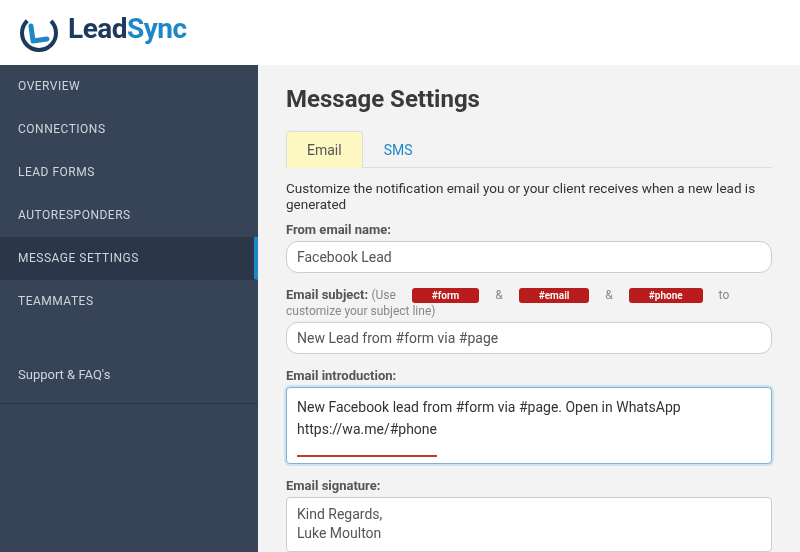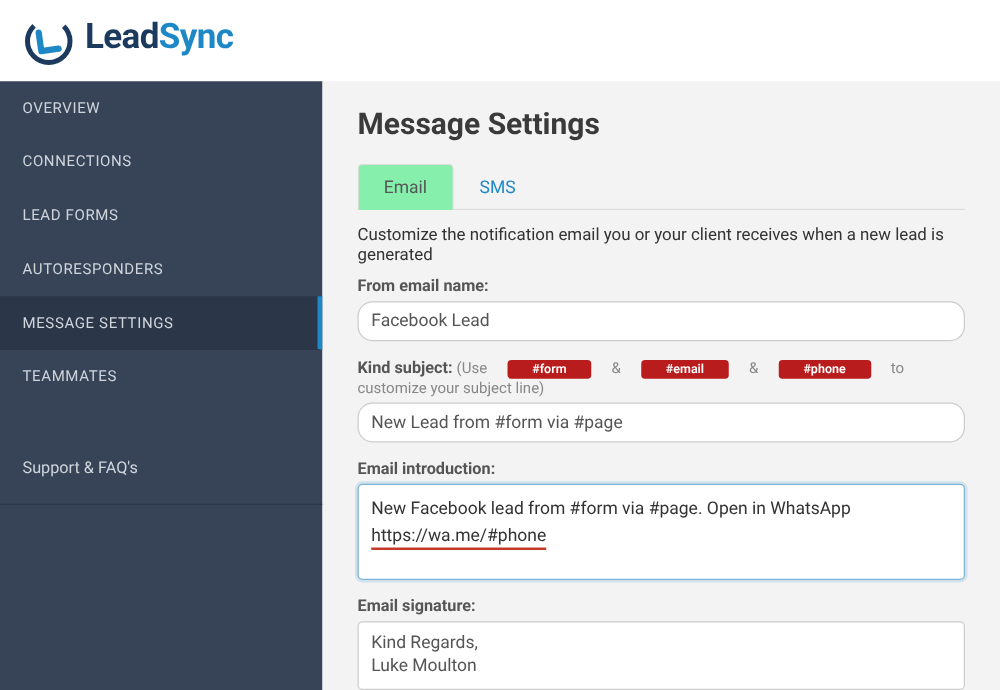--- a/index.html
+++ b/index.html
@@ -89,21 +89,21 @@
       padding: 10px 20px;
       font-size: 14px;
       cursor: pointer;
       background: transparent;
       border: 1px solid transparent;
       border-bottom: none;
       margin-bottom: -1px;
       color: #1e88c7;
     }
     .tab.active {
-      background: #86efac;
+      background: #fef9c3;
       border-color: #ddd;
       border-radius: 4px 4px 0 0;
       color: #555;
     }
     .instruction {
       font-size: 13.5px;
       color: #333;
       margin-bottom: 10px;
     }
     .field-label {
@@ -146,21 +146,21 @@
       padding: 8px 10px;
       font-size: 14px;
       color: #333;
       background: #fff;
       margin-bottom: 14px;
       line-height: 1.6;
       box-shadow: 0 0 0 2px rgba(30,136,199,0.15);
     }
     .textarea-box .underlined {
       border-bottom: 2px solid #c23a2a;
-      padding-bottom: 1px;
+      padding-bottom: 18px;
     }
     .textarea-box .gap { height: 14px; }
     .sign-box {
       width: 100%;
       border: 1px solid #ccc;
       border-radius: 4px;
       padding: 7px 10px;
       font-size: 14px;
       color: #555;
       background: #fff;
@@ -207,21 +207,21 @@
       <div class="tab active">Email</div>
       <div class="tab">SMS</div>
     </div>
 
     <p class="instruction">Customize the notification email you or your client receives when a new lead is generated</p>
 
     <label class="field-label">From email name:</label>
     <input class="text-input" type="text" value="Facebook Lead" style="">
 
     <label class="field-label">
-      <span>Kind subject:</span>
+      <span>Email subject:</span>
       <span class="hint">
         <span>(Use</span>
         <span class="tag">#form</span>
         <span>&amp;</span>
         <span class="tag">#email</span>
         <span>&amp;</span>
         <span class="tag">#phone</span>
         <span>to customize your subject line)</span>
       </span>
     </label>

